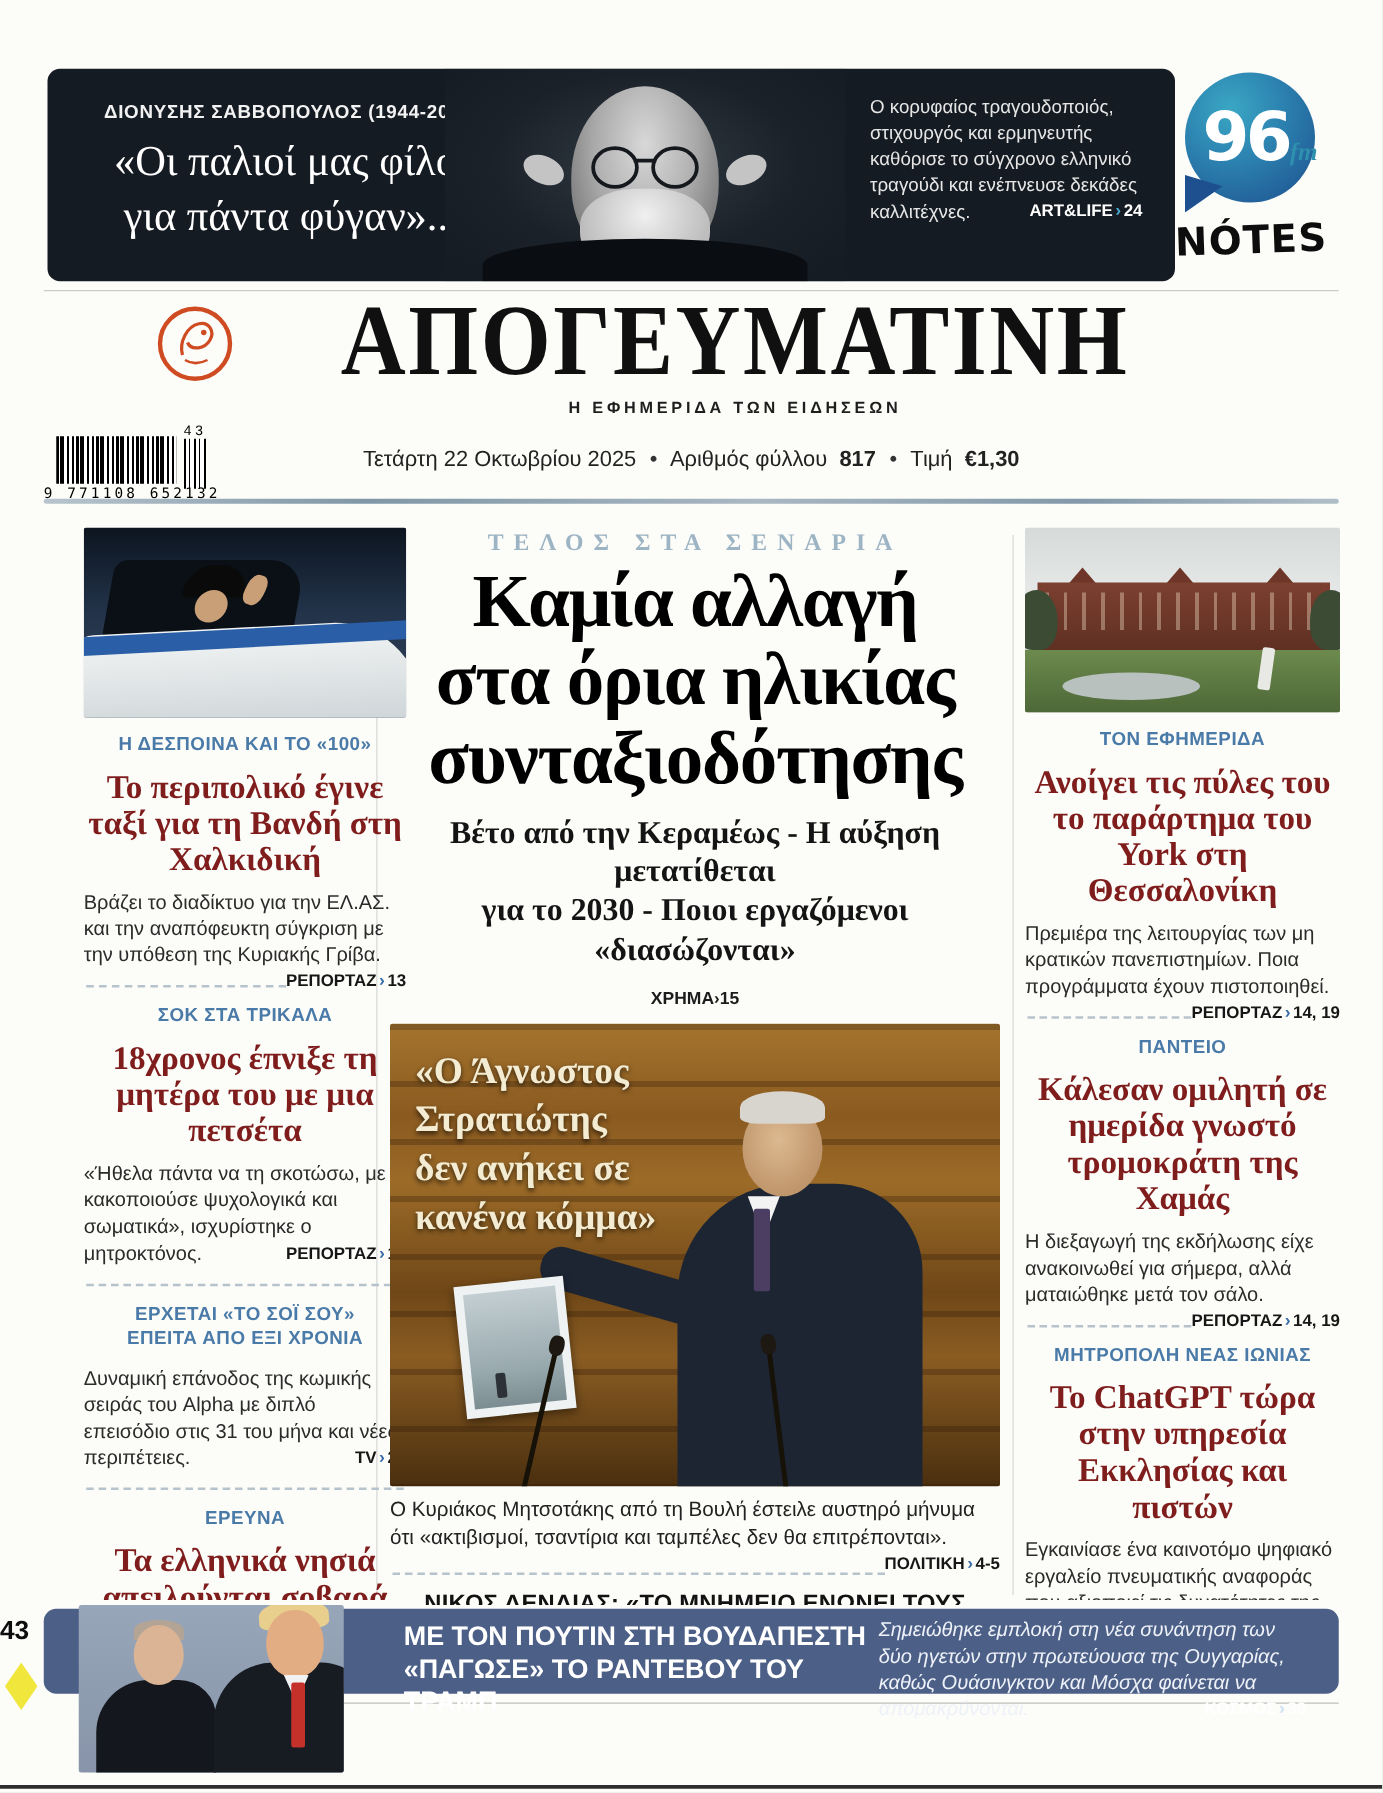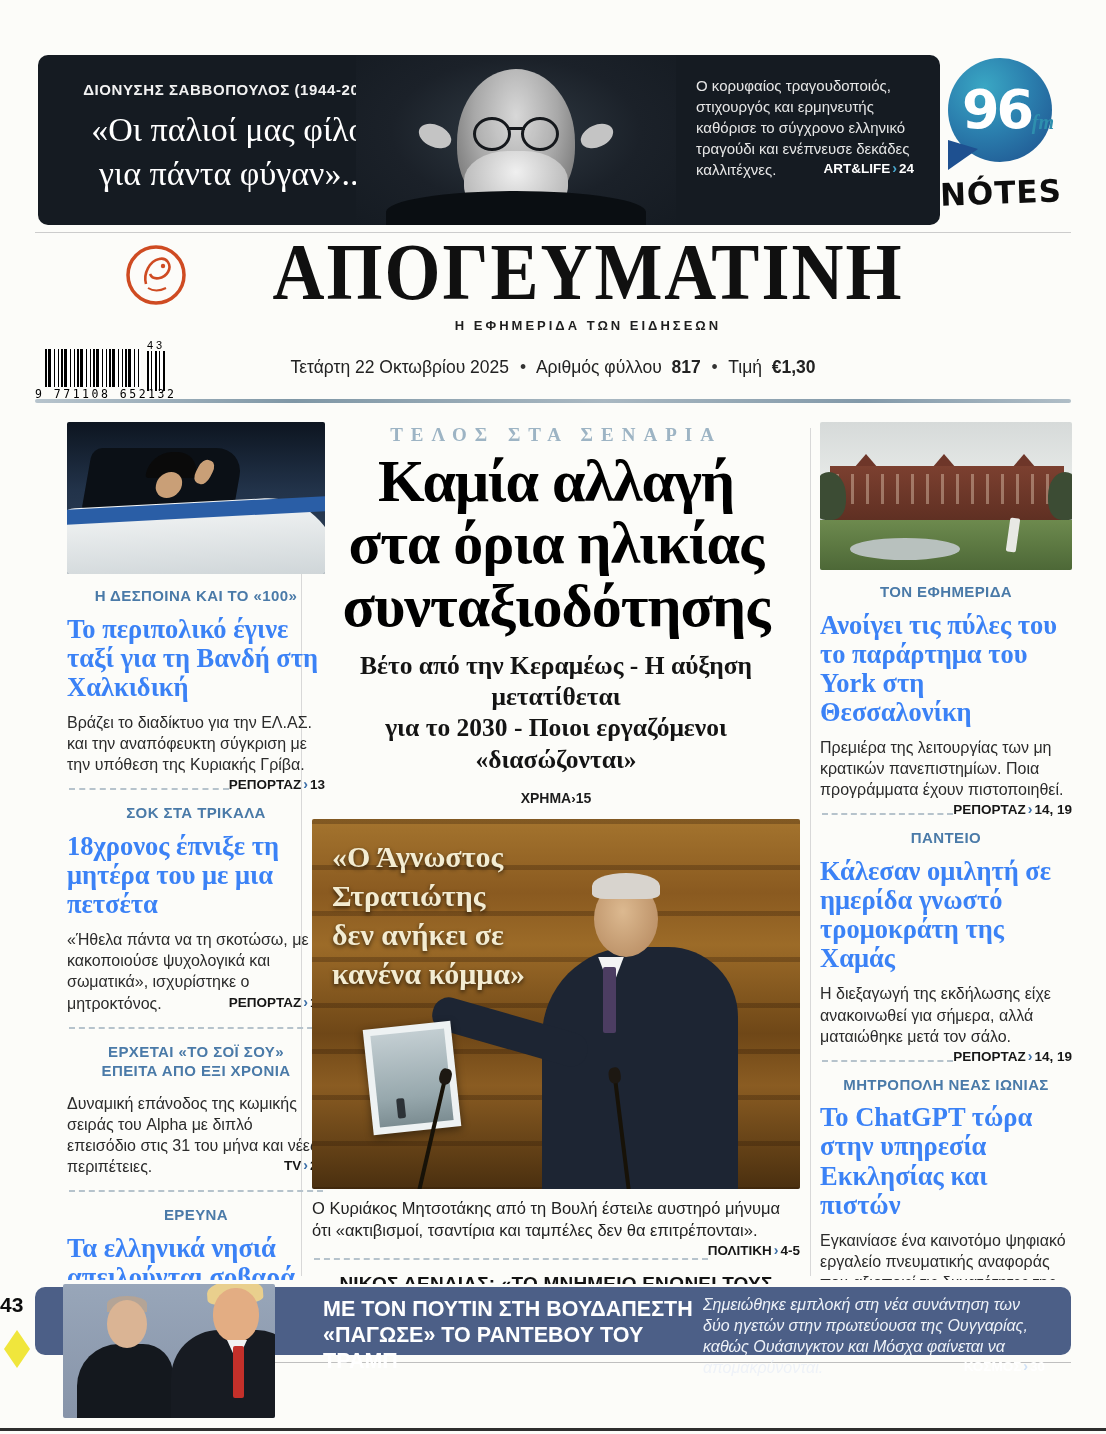--- a/index.html
+++ b/index.html
@@ -71,21 +71,21 @@
             background:linear-gradient(90deg,#b7c4cd,#7f97a6 25%,#a9b8c2 55%,#8299a9 80%,#b0bec7);}
 
   
   .colrule{width:1px;background:#d8d8d8;top:428px;height:848px;}
   .left-col{left:35px;top:422px;width:258px;height:858px;overflow:hidden;margin-left:32px;}
   .center-col{left:312px;top:424px;width:488px;height:860px;overflow:hidden;}
   .right-col{left:820px;top:422px;width:252px;height:858px;overflow:hidden;}
 
   .kicker{font-size:15px;font-weight:bold;color:#4a7aa8;text-align:center;letter-spacing:.4px;line-height:1.3;}
   .story h3{font-family:"Liberation Serif","DejaVu Serif",serif;font-size:26.5px;line-height:1.1;font-weight:bold;
-            color:#3b82f6;margin:9px 0 10px;}
+            text-align:center;color:#7f1d1d;margin:9px 0 10px;}
   .story .body{font-size:16px;line-height:1.32;color:#2b2b2b;margin:0;text-align:left;}
   .ref{font-weight:bold;font-size:13.5px;color:#161616;white-space:nowrap;float:right;}
   .ref .arr{color:#3a6ea8;font-weight:bold;padding:0 2px;font-size:14px;}
   .dashsep{border:0;border-top:2px dashed #b6c3cc;margin:13px 2px;}
 
   
   .car-photo{position:relative;width:258px;height:152px;overflow:hidden;border-radius:2px;
              background:linear-gradient(180deg,#0d1520 0%,#22334a 45%,#31435a 100%);}
   .car-body{position:absolute;bottom:-14px;left:-12px;right:-12px;height:86px;
             background:linear-gradient(180deg,#f3f5f5,#ccd3d6);border-radius:22px 70px 0 0;transform:rotate(-3deg);}

